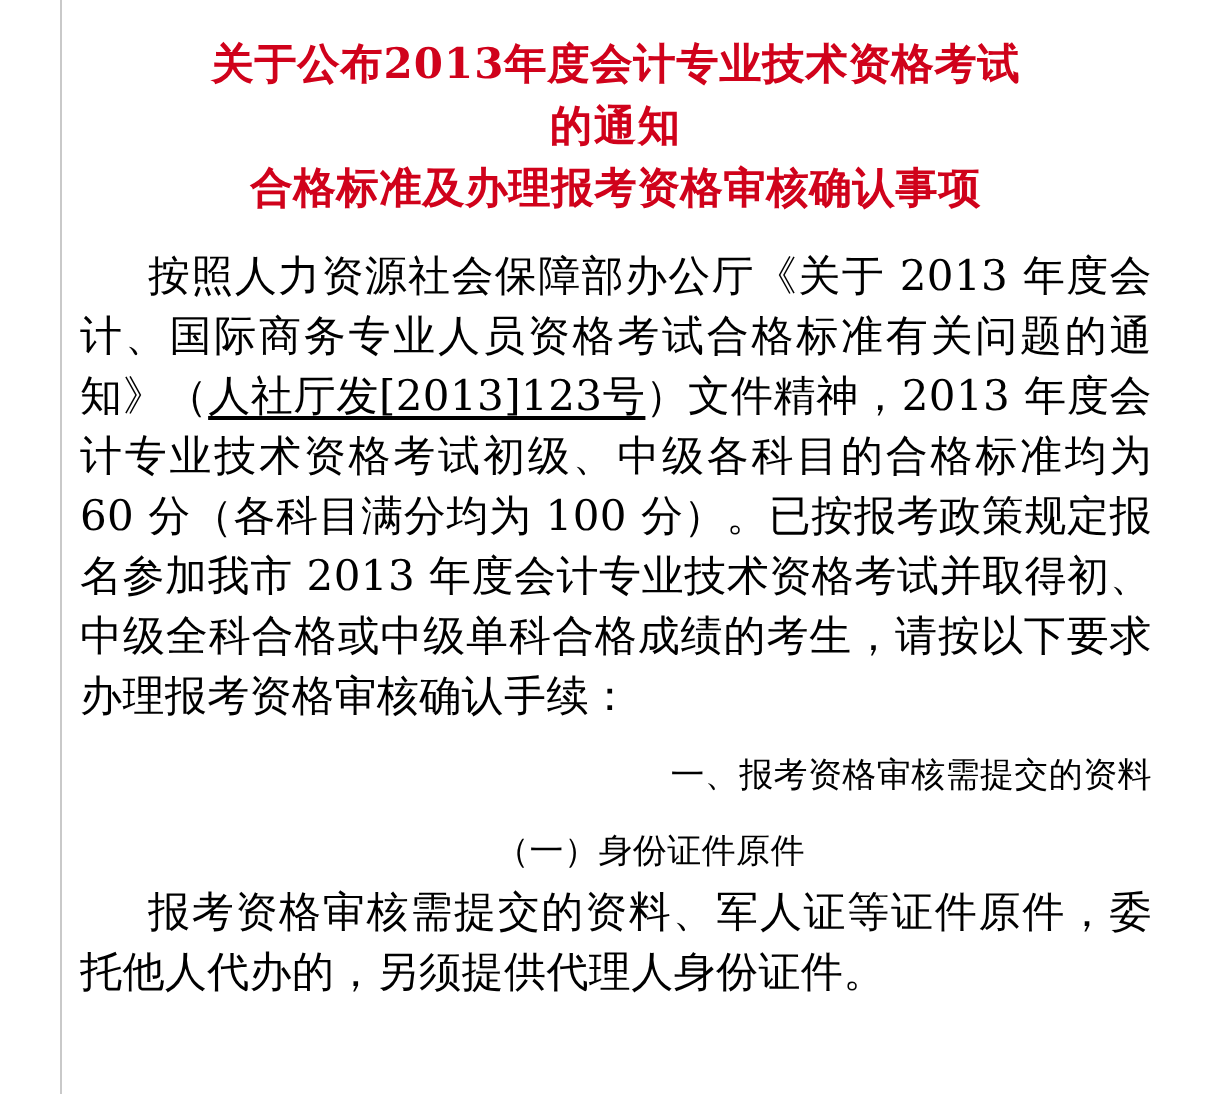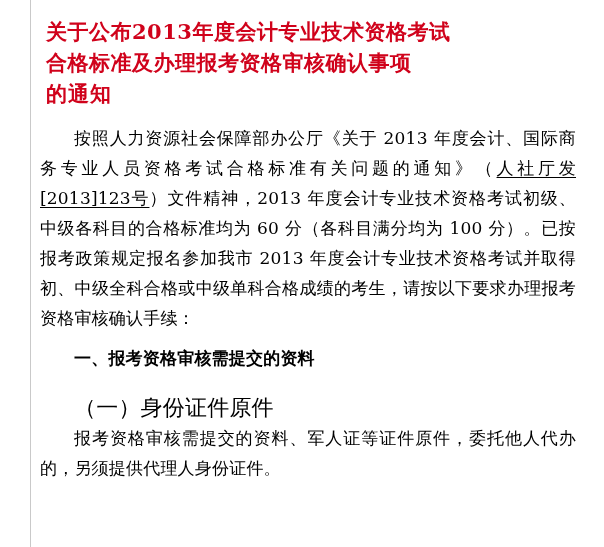--- a/index.html
+++ b/index.html
@@ -26,82 +26,84 @@
   
   .margin-rule {
     position: absolute;
     left: 30px;
     top: 0;
     width: 1px;
     height: 547px;
     background: #c9c9c9;
   }
   .title-block {
-    text-align: left;
+    text-align: center;
     margin: 6px 0 0 0;
     padding: 0 6px;
   }
   .title-line {
     font-family: "DejaVu Serif", "Liberation Serif", serif;
     font-weight: bold;
     color: #d0021b;
     font-size: 21px;
     line-height: 31px;
     letter-spacing: 0.5px;
     white-space: nowrap;
   }
   .title-line.l3 {
     letter-spacing: 1px;
   }
   .body-block {
     margin-top: 14px;
   }
   p.para {
-    font-size: 17px;
+    font-size: 21px;
     line-height: 30px;
     margin: 0 0 0 0;
     text-align: justify;
     text-justify: inter-ideograph;
     letter-spacing: 0.2px;
   }
   p.indent {
     text-indent: 34px;
   }
   .underline {
     text-decoration: underline;
     text-underline-offset: 3px;
   }
   .heading {
     font-size: 17px;
     line-height: 30px;
-    font-weight: bold;
+    font-weight: normal;
     margin: 10px 0 0 0;
     text-indent: 34px;
     letter-spacing: 0.2px;
+    text-align: right;
   }
   .sub-heading {
-    font-size: 22px;
+    font-size: 17px;
     line-height: 30px;
-    margin: 20px 0 0 0;
+    margin: 8px 0 0 0;
     text-indent: 34px;
     letter-spacing: 0.2px;
+    text-align: center;
   }
   .gap-sm { margin-top: 4px; }
 </style>
 </head>
 <body>
 
 <div class="page">
 
   <div class="margin-rule"></div>
 
   <div class="title-block">
     <div class="title-line l1">关于公布2013年度会计专业技术资格考试</div>
+    <div class="title-line l3">的通知</div>
     <div class="title-line l2">合格标准及办理报考资格审核确认事项</div>
-    <div class="title-line l3">的通知</div>
   </div>
 
   <div class="body-block">
 
     <p class="para indent"><span>按照人力资源社会保障部办公厅《关于 2013 年度会计、国际商务专业人员资格考试合格标准有关问题的通知》（</span><span class="underline">人社厅发[2013]123号</span><span>）文件精神，2013 年度会计专业技术资格考试初级、中级各科目的合格标准均为 60 分（各科目满分均为 100 分）。已按报考政策规定报名参加我市 2013 年度会计专业技术资格考试并取得初、中级全科合格或中级单科合格成绩的考生，请按以下要求办理报考资格审核确认手续：</span></p>
 
     <p class="heading">一、报考资格审核需提交的资料</p>
 
     <p class="sub-heading">（一）身份证件原件</p>
 

